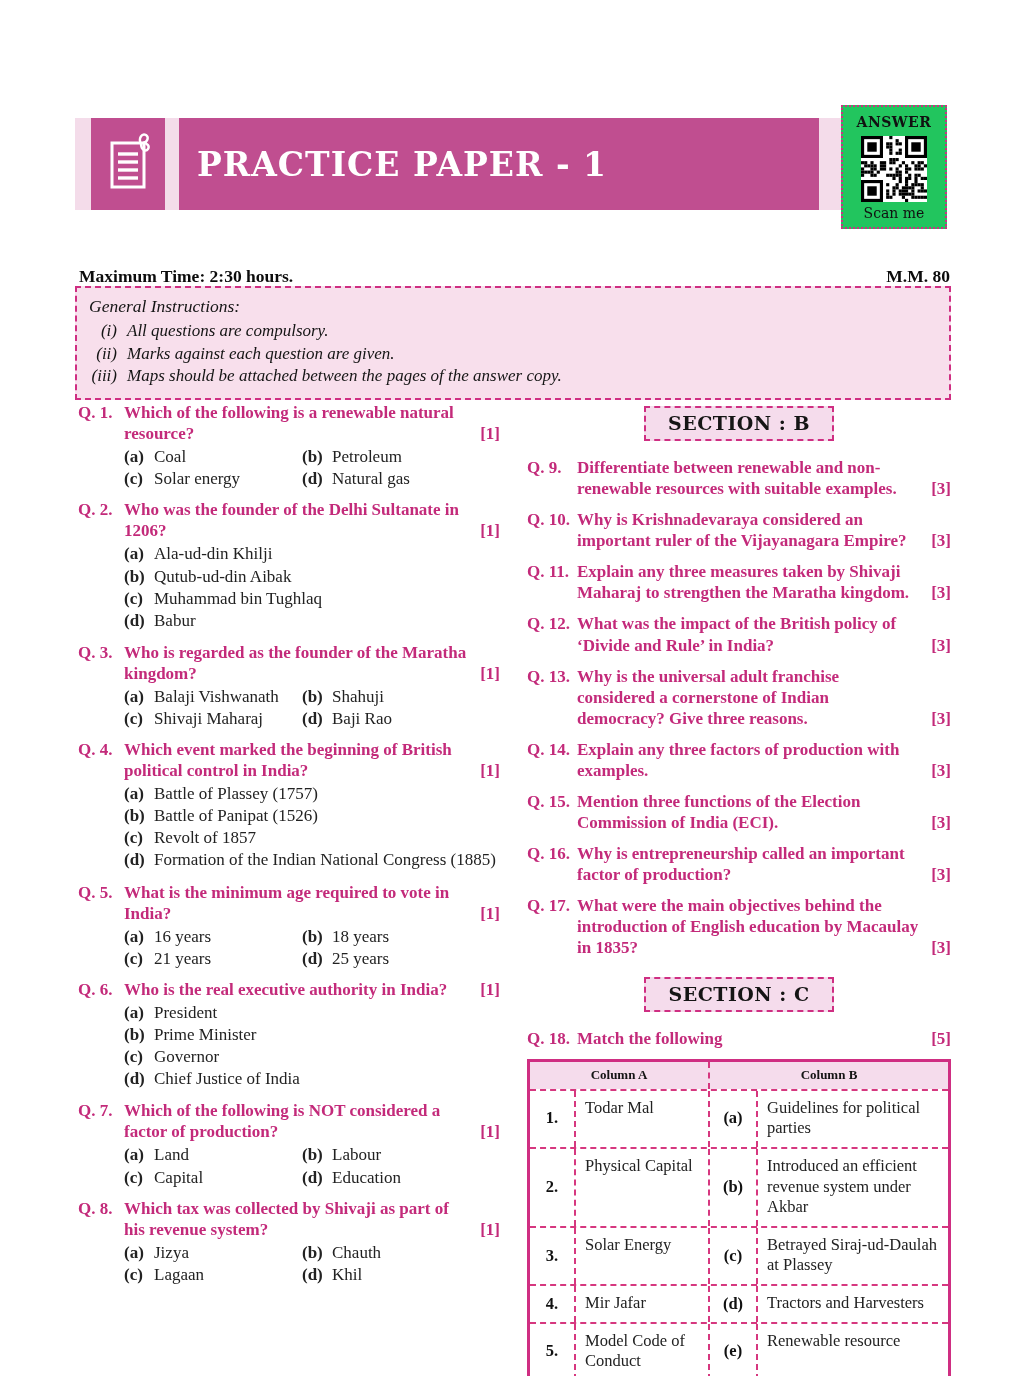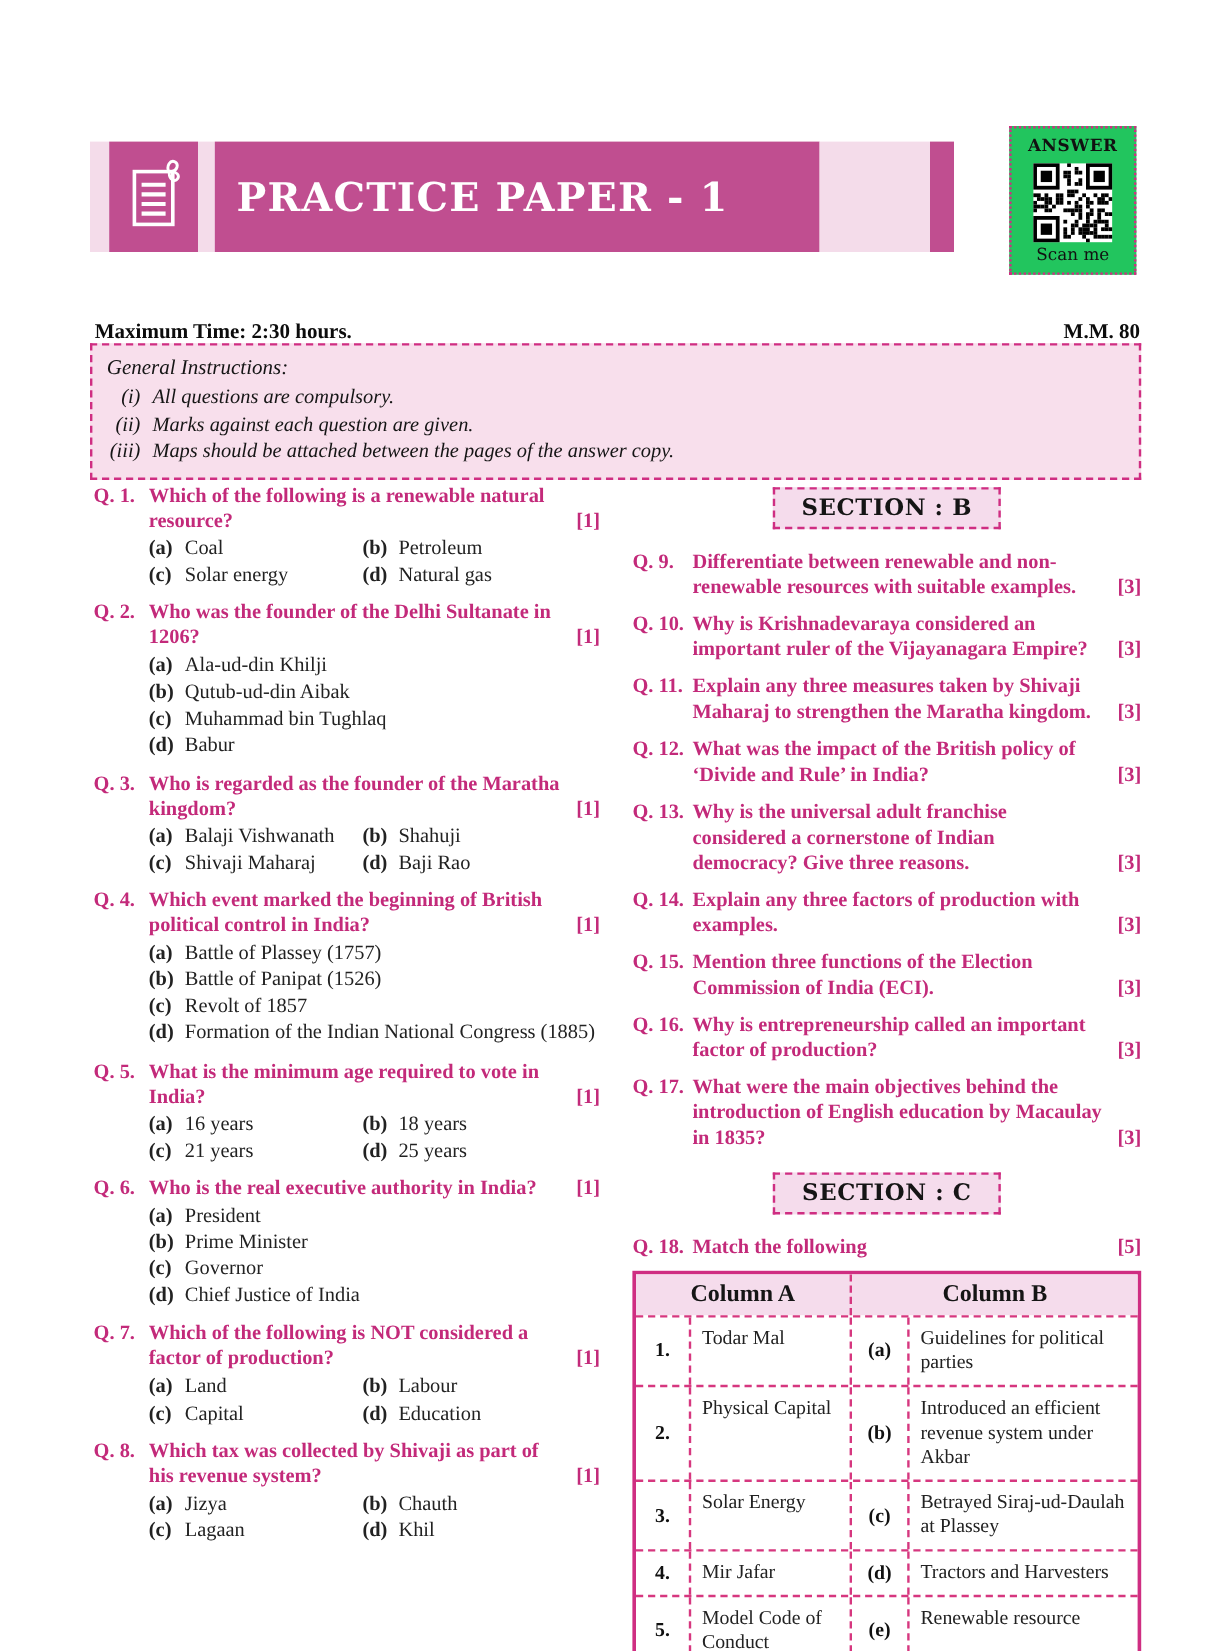--- a/index.html
+++ b/index.html
@@ -7,21 +7,21 @@
   .page {
     position:relative; width:1024px; height:1376px; background:#fff;
     font-family:"Liberation Serif", serif; color:#1f1f1f; overflow:hidden;
   }
 
   
   .header { position:absolute; top:118px; left:75px; height:92px; display:flex; }
   .hdr-strip-l { width:16px; background:#f4dcea; }
   .hdr-iconbox { width:74px; background:#c04e90; display:flex; align-items:center; justify-content:center; }
   .hdr-gap { width:14px; background:#f4dcea; }
-  .hdr-banner { width:504px; background:#c04e90; display:flex; align-items:center; padding-left:18px; }
+  .hdr-banner { width:640px; background:#c04e90; display:flex; align-items:center; padding-left:18px; }
   .hdr-title {
     font-family:"DejaVu Serif", serif; font-weight:bold; color:#fff;
     font-size:33px; letter-spacing:1px; white-space:nowrap;
   }
   .hdr-strip-p { width:92px; background:#f4dcea; }
   .hdr-strip-m { width:20px; background:#c04e90; }
 
   
   .answer-box {
     position:absolute; top:105px; right:77px; width:106px;
@@ -71,21 +71,21 @@
   .opts.two { display:grid; grid-template-columns:178px 1fr; row-gap:1px; }
   .opts.one .option { margin-bottom:1px; }
   .option { display:flex; font-size:17px; color:#222; line-height:1.24; }
   .oletter { font-weight:bold; flex:0 0 30px; }
   .otext { min-width:0; }
 
   
   .mtable { margin-top:8px; border:3px solid #cf2e82; background:#fff; }
   .mt-head { display:grid; grid-template-columns:180px 1fr; background:#f5dcec; }
   .mt-head .hcell {
-    text-align:center; font-weight:bold; font-size:20px; color:#151515; padding:5px 4px 6px;
+    text-align:center; font-weight:bold; font-size:13px; color:#151515; padding:5px 4px 6px;
   }
   .mt-head .hcell:first-child { border-right:2px dashed #d6377f; }
   .mt-row { display:grid; grid-template-columns:46px 134px 48px 1fr; border-top:2px dashed #d6377f; }
   .mt-row .cell { padding:7px 9px 8px; font-size:16.5px; line-height:1.25; color:#222; }
   .mt-row .cnum, .mt-row .clet { font-weight:bold; color:#111; display:flex; align-items:center; justify-content:center; padding:6px 2px; }
   .mt-row .ca, .mt-row .cb { display:flex; align-items:flex-start; }
   .mt-row .cell:not(:last-child) { border-right:2px dashed #d6377f; }
 </style>
 </head>
 <body>

